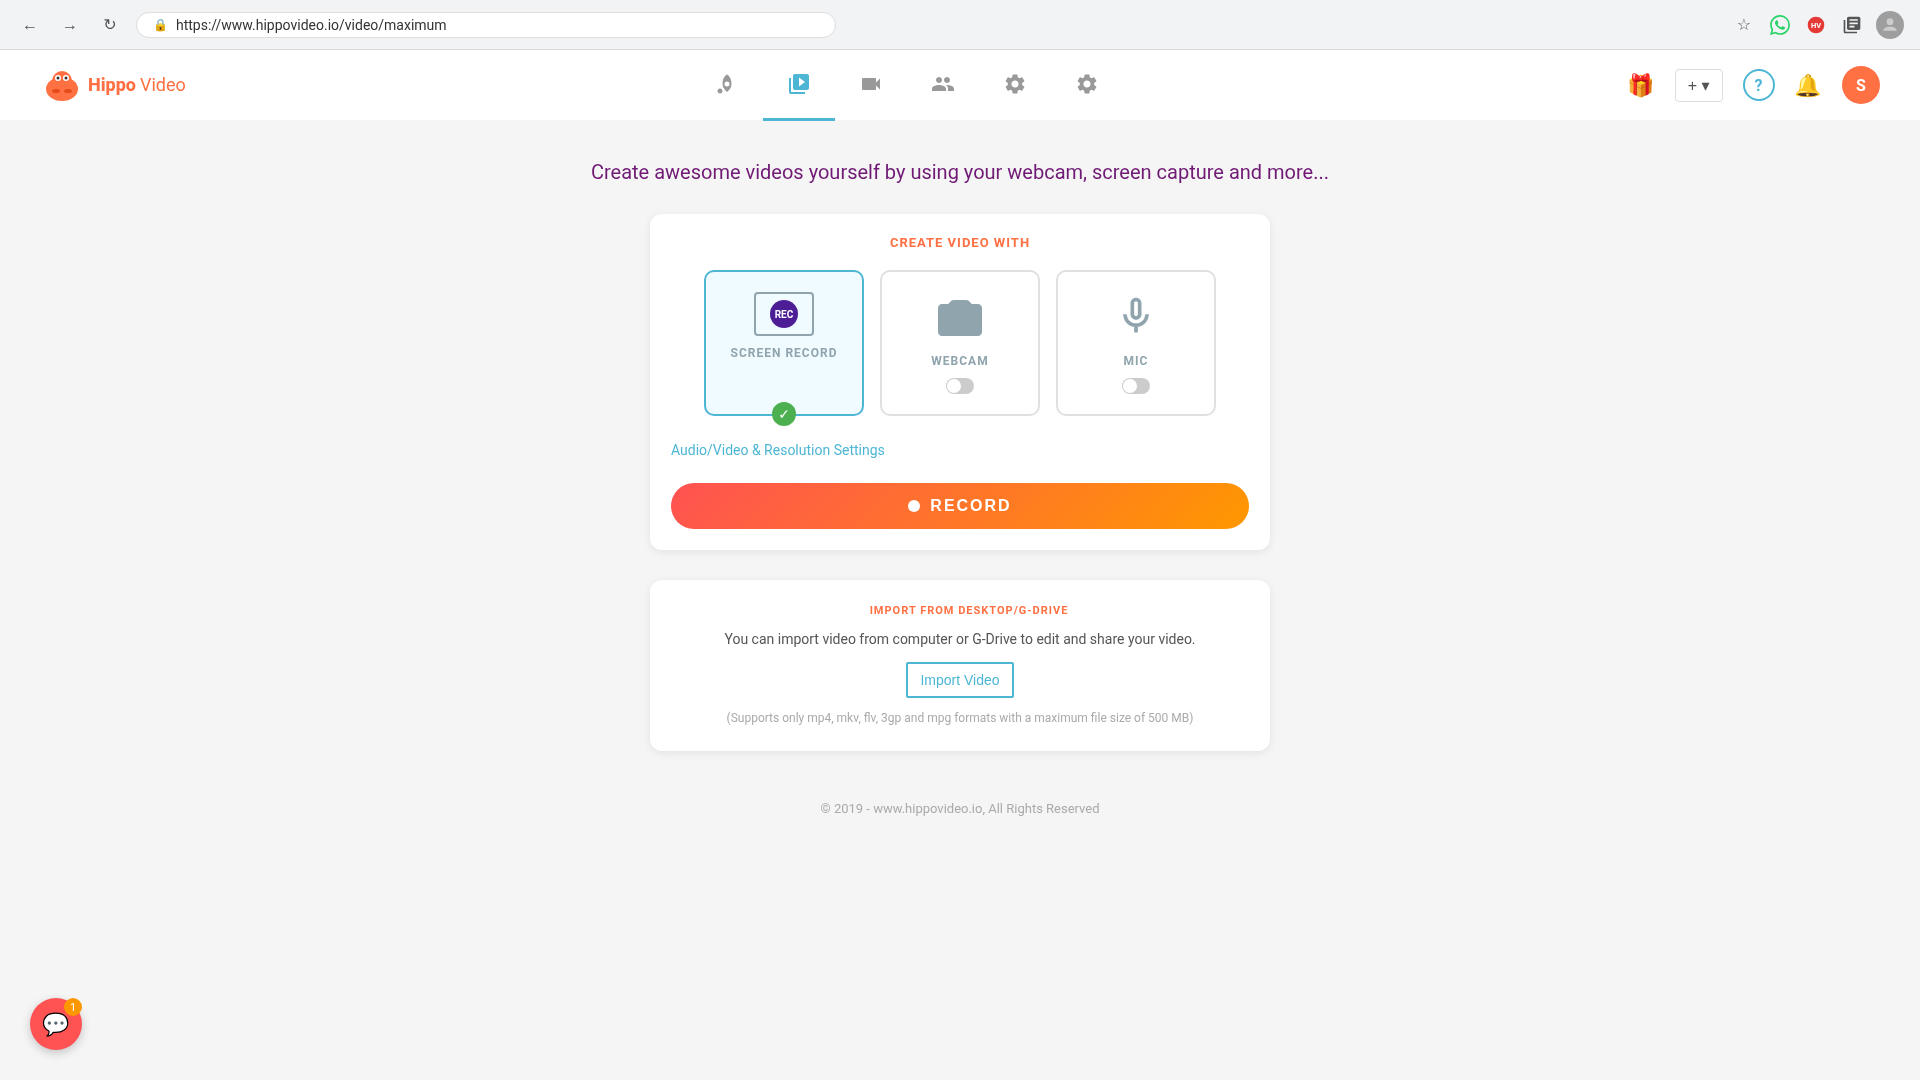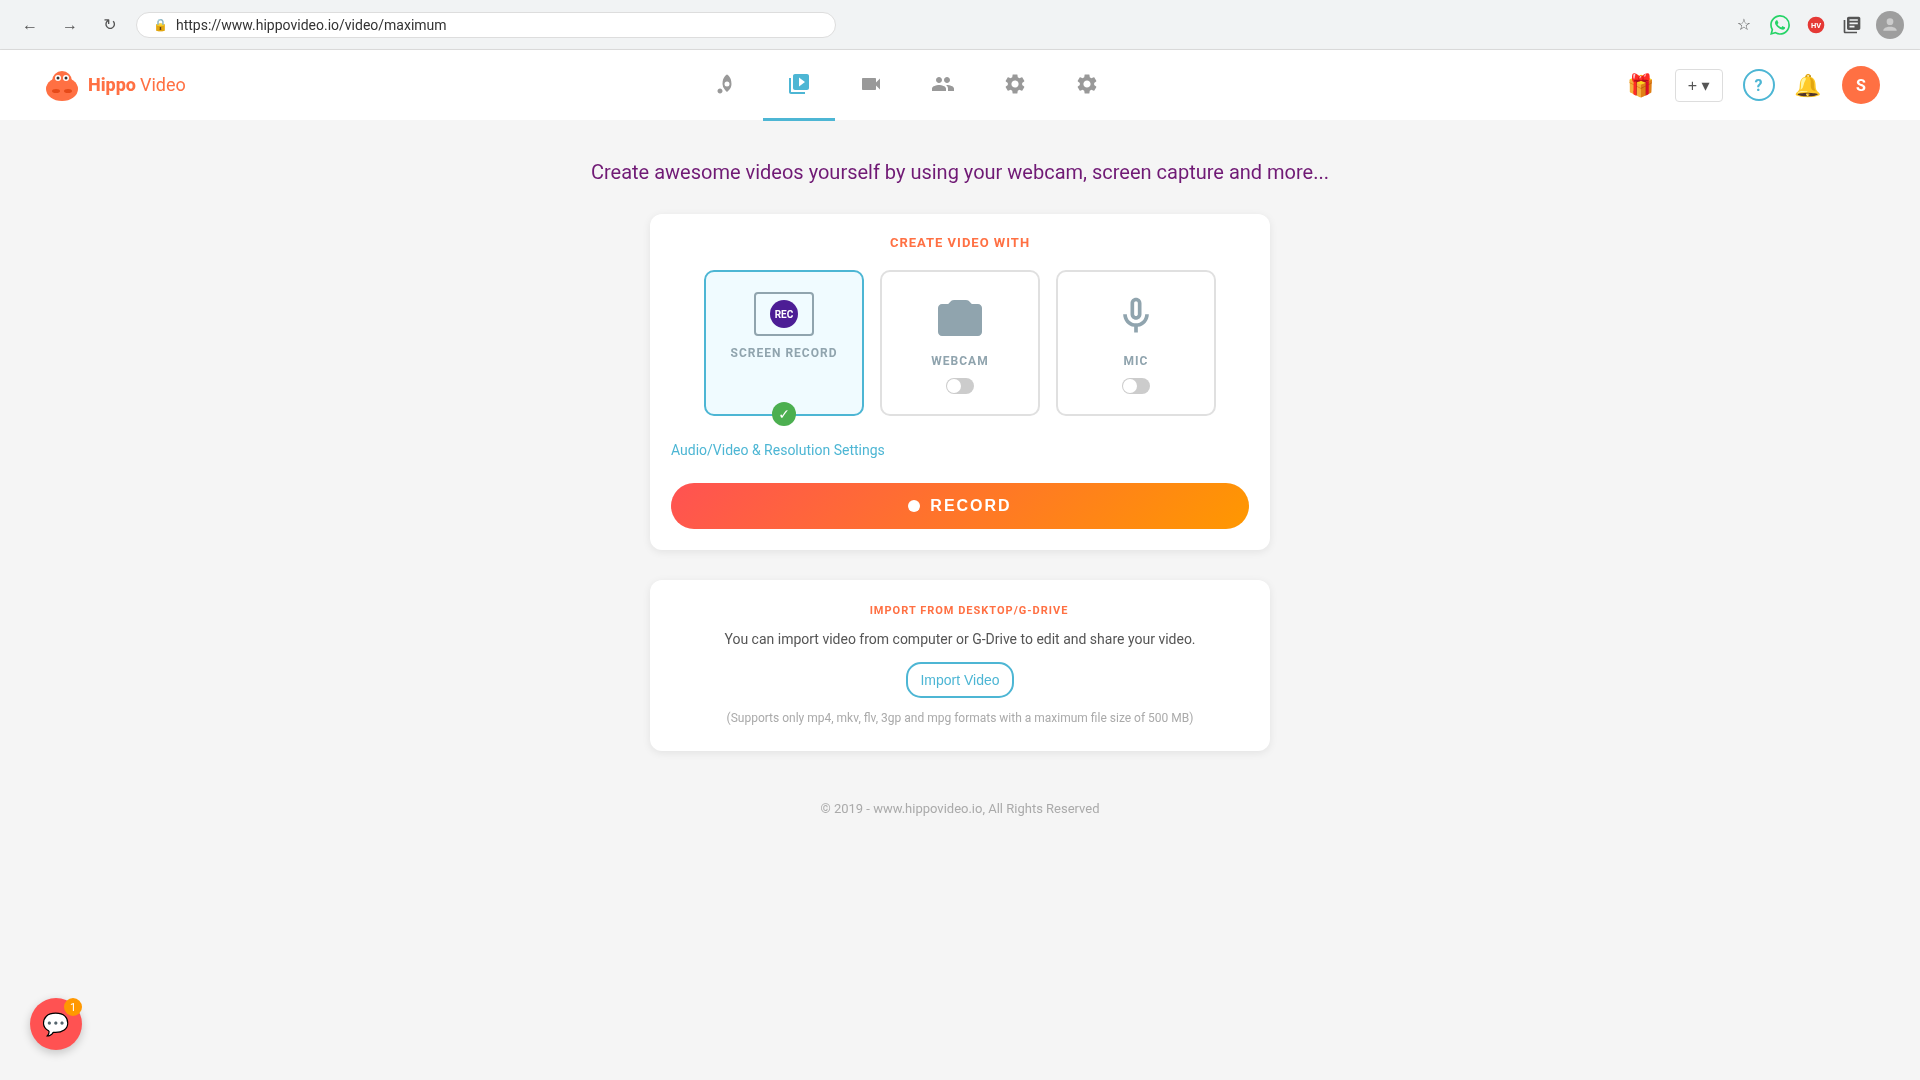--- a/index.html
+++ b/index.html
@@ -299,21 +299,21 @@
       font-size: 14px;
       color: #555;
       text-align: center;
       line-height: 1.5;
     }
 
     .bottom-card-btn {
       border: 2px solid #4db6d4;
       background: white;
       color: #4db6d4;
-      border-radius: 15px;
+      border-radius: 2px;
       padding: 8px 12px;
       font-size: 14px;
       cursor: pointer;
       font-weight: 500;
     }
 
     .bottom-card-note {
       font-size: 12px;
       color: #aaa;
       text-align: center;

